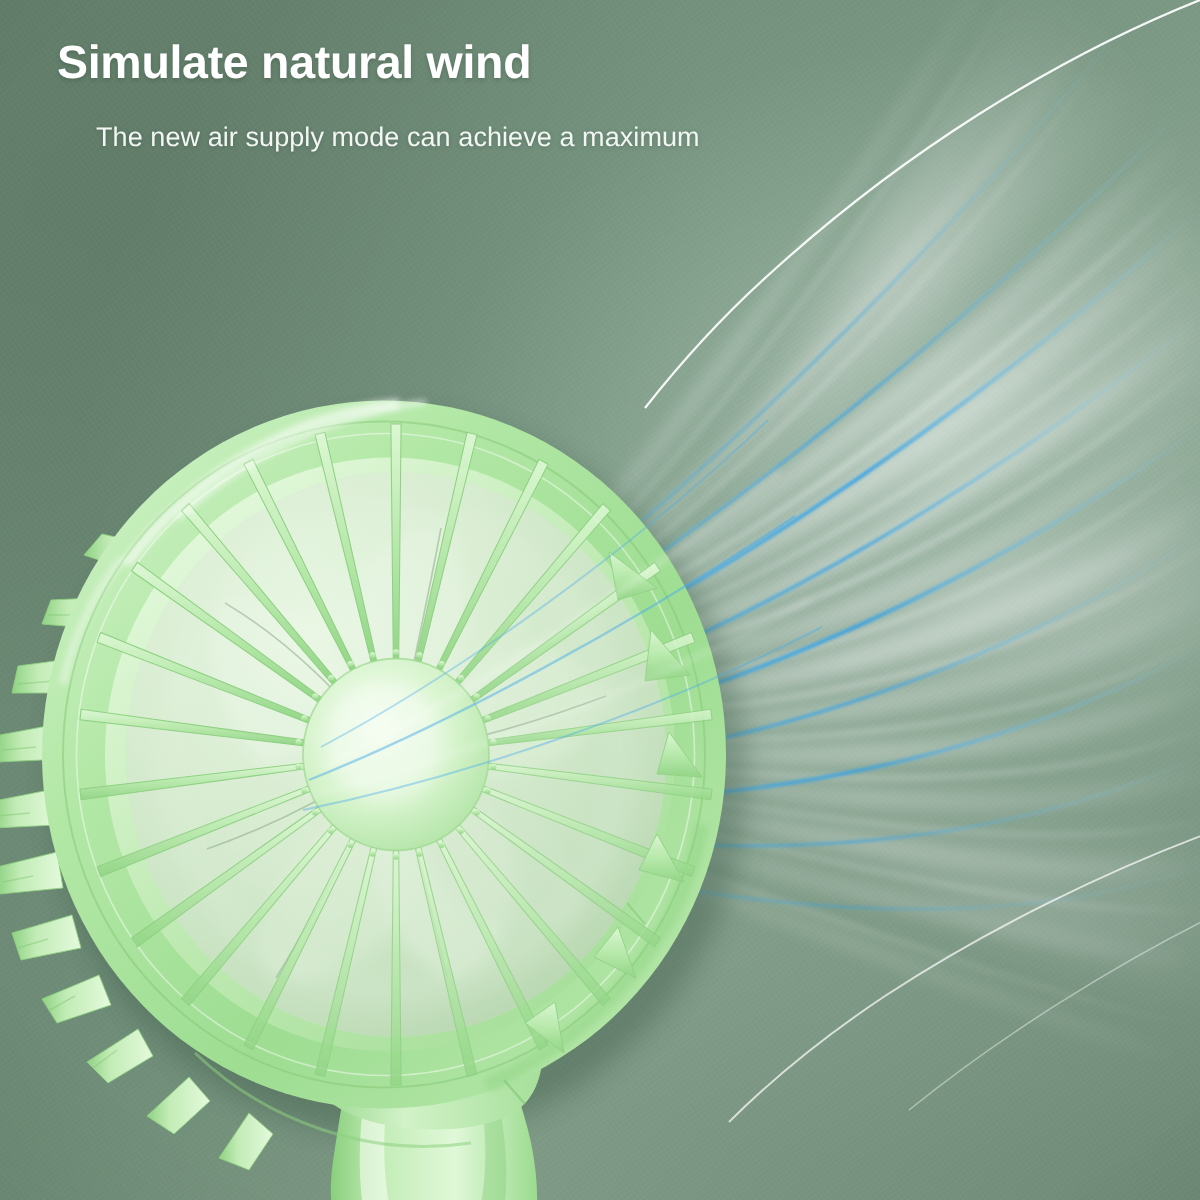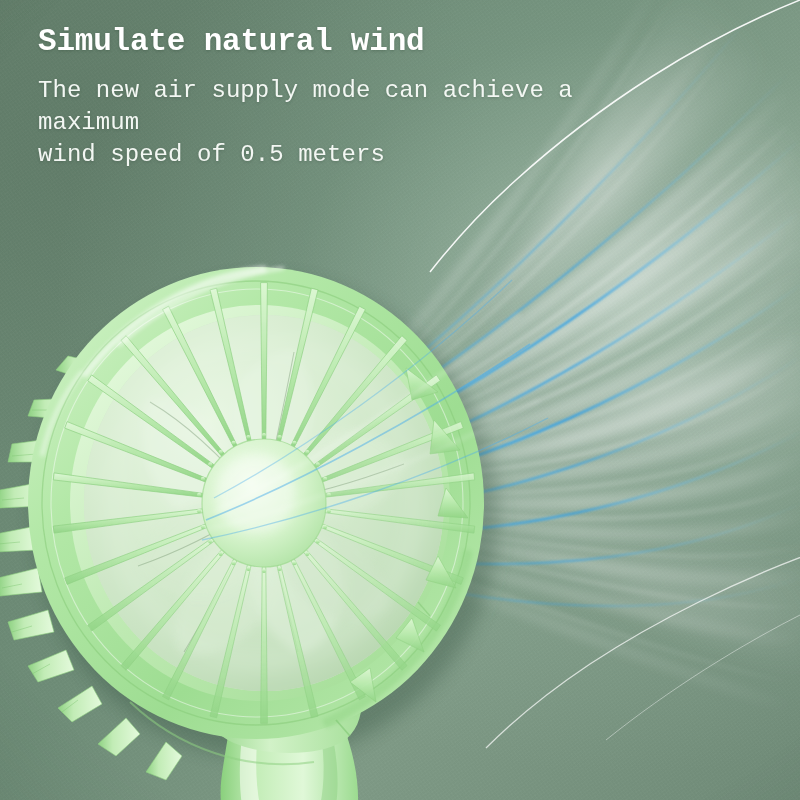--- a/index.html
+++ b/index.html
@@ -6,21 +6,21 @@
   html, body {
     margin: 0;
     padding: 0;
     background: #4e6455;
   }
   #stage {
     position: relative;
     width: 800px;
     height: 800px;
     overflow: hidden;
-    font-family: Liberation Mono, monospace;
+    font-family: Liberation Sans, sans-serif;
     background: #a16207;
   }
 
   
   .bg-base {
     position: absolute;
     inset: 0;
     background:
       radial-gradient(115% 95% at 78% 38%, rgba(196,220,204,0.55) 0%, rgba(150,181,162,0.22) 36%, rgba(109,138,118,0) 62%),
       radial-gradient(70% 60% at 12% 18%, rgba(92,118,100,0.55) 0%, rgba(109,138,118,0) 70%),
@@ -56,25 +56,26 @@
     font-size: 31px;
     font-weight: bold;
     line-height: 39px;
     letter-spacing: -0.2px;
     text-shadow: 0 1px 3px rgba(40,62,48,0.30);
     white-space: nowrap;
   }
   .subcopy {
     margin-top: 14px;
     color: #f3f7f3;
-    font-size: 24px;
+    font-size: 18px;
     font-weight: normal;
     line-height: 32px;
     letter-spacing: 0.05px;
     text-shadow: 0 1px 3px rgba(40,62,48,0.28);
+    margin-left: 26px;
   }
   .subcopy .l2 { display: block; }
 
   
   .fan-wrap {
     position: absolute;
     left: -2px;
     top: 250px;
     width: 560px;
     height: 560px;
@@ -430,18 +431,17 @@
         <path d="M202,540 C300,520 432,478 548,418" stroke="#49adec" stroke-width="1.4" fill="none" opacity="0.42"></path>
         <path d="M214,498 C300,452 416,372 512,280" stroke="#49adec" stroke-width="1.3" fill="none" opacity="0.38"></path>
       </g>
     </svg>
   </div>
 
   <div class="copy">
     <div class="headline">Simulate natural wind</div>
     <div class="subcopy">
       <span class="l1">The new air supply mode can achieve a maximum</span>
-      <span class="l2">wind speed of 0.5 meters</span>
     </div>
   </div>
 
   <div class="vignette"></div>
 </div>
 
 </body></html>

